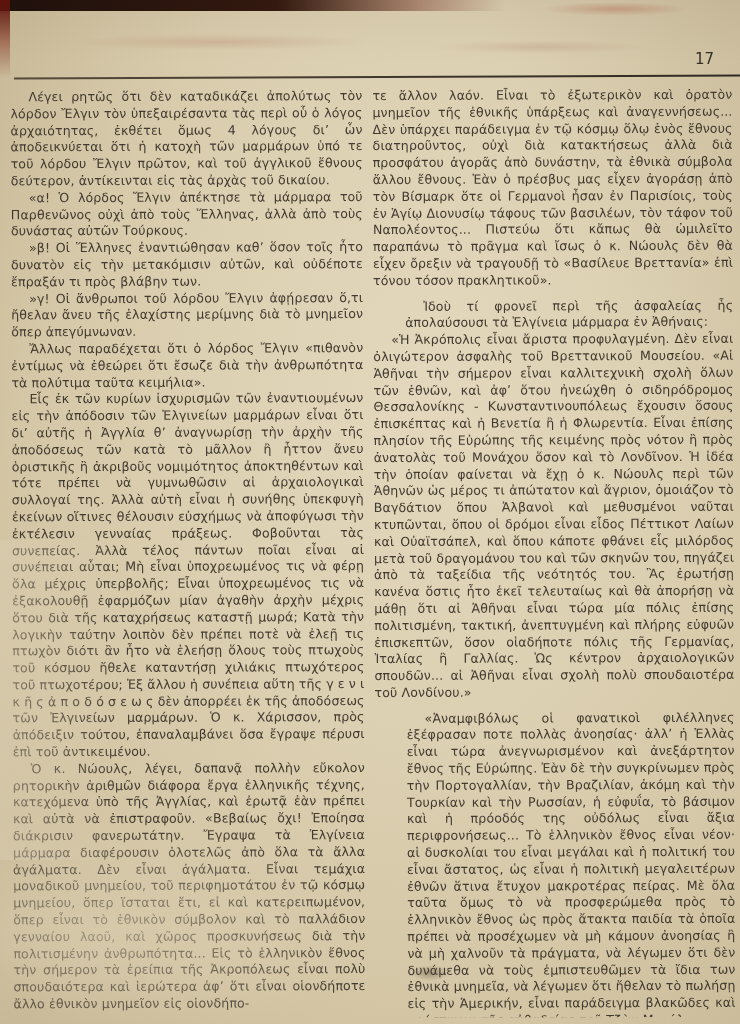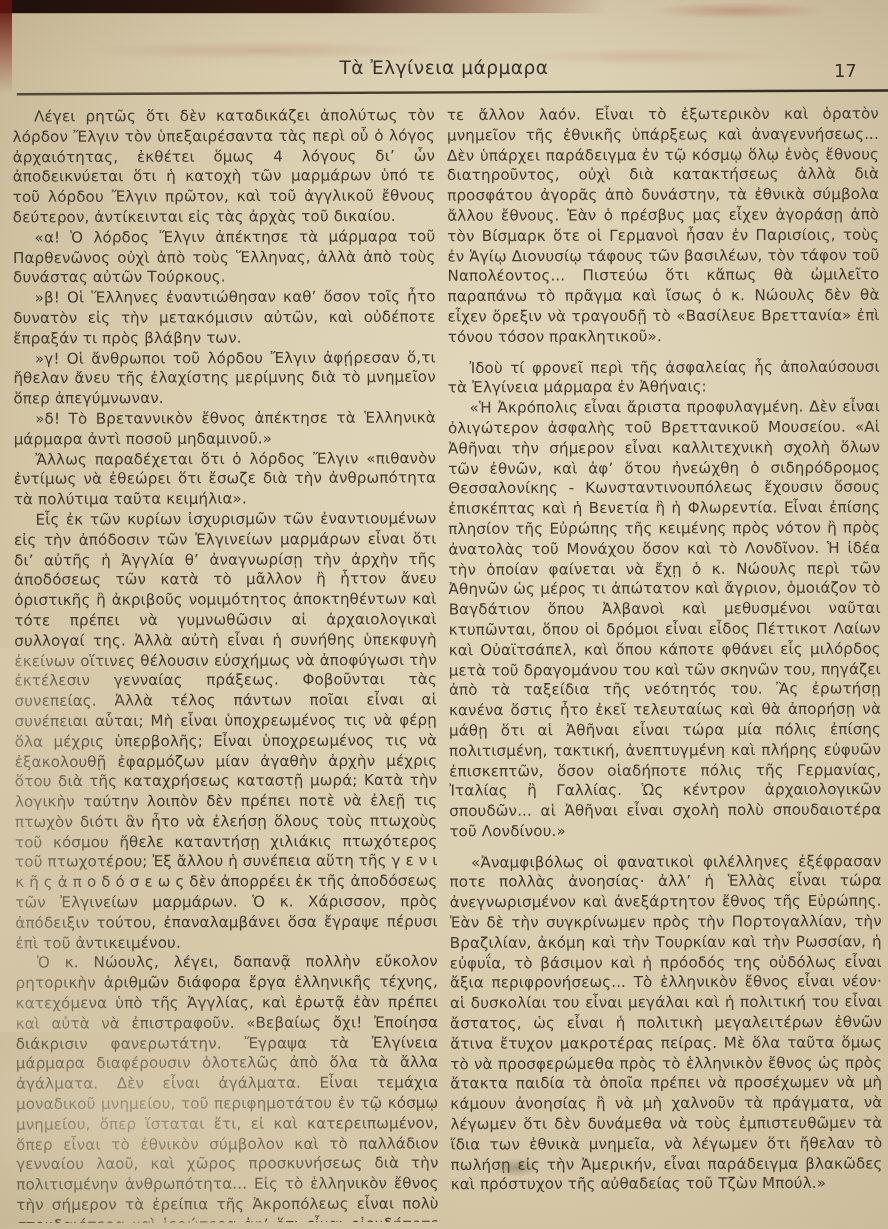--- a/index.html
+++ b/index.html
@@ -63,46 +63,44 @@
   .columns{
     position:absolute;top:88px;left:12px;width:722px;bottom:6px;
     display:flex;gap:10px;transform:rotate(-0.2deg);
   }
   .col{font-size:12.6px;line-height:16.8px;text-align:justify;color:#413a2f;
        letter-spacing:0.1px;overflow:hidden;}
   .col-left{width:352px;}
   .col-right{flex:1;}
   .col p{margin:0;}
   .col p.indent{text-indent:18px;}
-  .col p.gap{margin-top:9px;}
+  .col p.gap{margin-top:9px;margin-left:32px;}
 </style>
 </head>
 <body>
 
 <div class="page">
   <div class="grain"></div>
 
   <div class="top-band"></div>
   <div class="left-strip"></div>
   <div class="smudge s1"></div>
   <div class="smudge s2"></div>
   <div class="smudge s3"></div>
   <div class="smudge s4"></div>
 
-  <div class="header-title">Τὰ Ἐλγίνεια μάρμαρα</div>
   <div class="page-number">17</div>
   <div class="header-rule"></div>
 
   <div class="columns">
     <div class="col col-left">
       <p class="indent">Λέγει ρητῶς ὅτι δὲν καταδικάζει ἀπολύτως τὸν λόρδον Ἔλγιν τὸν ὑπεξαιρέσαντα τὰς περὶ οὗ ὁ λόγος ἀρχαιότητας, ἐκθέτει ὅμως 4 λόγους δι’ ὧν ἀποδεικνύεται ὅτι ἡ κατοχὴ τῶν μαρμάρων ὑπό τε τοῦ λόρδου Ἔλγιν πρῶτον, καὶ τοῦ ἀγγλικοῦ ἔθνους δεύτερον, ἀντίκεινται εἰς τὰς ἀρχὰς τοῦ δικαίου.</p>
       <p class="indent">«α! Ὁ λόρδος Ἔλγιν ἀπέκτησε τὰ μάρμαρα τοῦ Παρθενῶνος οὐχὶ ἀπὸ τοὺς Ἕλληνας, ἀλλὰ ἀπὸ τοὺς δυνάστας αὐτῶν Τούρκους.</p>
       <p class="indent">»β! Οἱ Ἕλληνες ἐναντιώθησαν καθ’ ὅσον τοῖς ἦτο δυνατὸν εἰς τὴν μετακόμισιν αὐτῶν, καὶ οὐδέποτε ἔπραξάν τι πρὸς βλάβην των.</p>
       <p class="indent">»γ! Οἱ ἄνθρωποι τοῦ λόρδου Ἔλγιν ἀφῄρεσαν ὅ,τι ἤθελαν ἄνευ τῆς ἐλαχίστης μερίμνης διὰ τὸ μνημεῖον ὅπερ ἀπεγύμνωναν.</p>
-      <p class="indent">»δ! Τὸ Βρεταννικὸν ἔθνος ἀπέκτησε τὰ Ἑλληνικὰ μάρμαρα ἀντὶ ποσοῦ μηδαμινοῦ.»</p>
       <p class="indent">Ἄλλως παραδέχεται ὅτι ὁ λόρδος Ἔλγιν «πιθανὸν ἐντίμως νὰ ἐθεώρει ὅτι ἔσωζε διὰ τὴν ἀνθρωπότητα τὰ πολύτιμα ταῦτα κειμήλια».</p>
       <p class="indent">Εἷς ἐκ τῶν κυρίων ἰσχυρισμῶν τῶν ἐναντιουμένων εἰς τὴν ἀπόδοσιν τῶν Ἐλγινείων μαρμάρων εἶναι ὅτι δι’ αὐτῆς ἡ Ἀγγλία θ’ ἀναγνωρίσῃ τὴν ἀρχὴν τῆς ἀποδόσεως τῶν κατὰ τὸ μᾶλλον ἢ ἧττον ἄνευ ὁριστικῆς ἢ ἀκριβοῦς νομιμότητος ἀποκτηθέντων καὶ τότε πρέπει νὰ γυμνωθῶσιν αἱ ἀρχαιολογικαὶ συλλογαί της. Ἀλλὰ αὐτὴ εἶναι ἡ συνήθης ὑπεκφυγὴ ἐκείνων οἵτινες θέλουσιν εὐσχήμως νὰ ἀποφύγωσι τὴν ἐκτέλεσιν γενναίας πράξεως. Φοβοῦνται τὰς συνεπείας. Ἀλλὰ τέλος πάντων ποῖαι εἶναι αἱ συνέπειαι αὗται; Μὴ εἶναι ὑποχρεωμένος τις νὰ φέρῃ ὅλα μέχρις ὑπερβολῆς; Εἶναι ὑποχρεωμένος τις νὰ ἐξακολουθῇ ἐφαρμόζων μίαν ἀγαθὴν ἀρχὴν μέχρις ὅτου διὰ τῆς καταχρήσεως καταστῇ μωρά; Κατὰ τὴν λογικὴν ταύτην λοιπὸν δὲν πρέπει ποτὲ νὰ ἐλεῇ τις πτωχὸν διότι ἂν ἦτο νὰ ἐλεήσῃ ὅλους τοὺς πτωχοὺς τοῦ κόσμου ἤθελε καταντήσῃ χιλιάκις πτωχότερος τοῦ πτωχοτέρου; Ἐξ ἄλλου ἡ συνέπεια αὕτη τῆς γ ε ν ι κ ῆ ς  ἀ π ο δ ό σ ε ω ς  δὲν ἀπορρέει ἐκ τῆς ἀποδόσεως τῶν Ἐλγινείων μαρμάρων. Ὁ κ. Χάρισσον, πρὸς ἀπόδειξιν τούτου, ἐπαναλαμβάνει ὅσα ἔγραψε πέρυσι ἐπὶ τοῦ ἀντικειμένου.</p>
       <p class="indent">Ὁ κ. Νώουλς, λέγει, δαπανᾷ πολλὴν εὔκολον ρητορικὴν ἀριθμῶν διάφορα ἔργα ἑλληνικῆς τέχνης, κατεχόμενα ὑπὸ τῆς Ἀγγλίας, καὶ ἐρωτᾷ ἐὰν πρέπει καὶ αὐτὰ νὰ ἐπιστραφοῦν. «Βεβαίως ὄχι! Ἐποίησα διάκρισιν φανερωτάτην. Ἔγραψα τὰ Ἐλγίνεια μάρμαρα διαφέρουσιν ὁλοτελῶς ἀπὸ ὅλα τὰ ἄλλα ἀγάλματα. Δὲν εἶναι ἀγάλματα. Εἶναι τεμάχια μοναδικοῦ μνημείου, τοῦ περιφημοτάτου ἐν τῷ κόσμῳ μνημείου, ὅπερ ἵσταται ἔτι, εἰ καὶ κατερειπωμένον, ὅπερ εἶναι τὸ ἐθνικὸν σύμβολον καὶ τὸ παλλάδιον γενναίου λαοῦ, καὶ χῶρος προσκυνήσεως διὰ τὴν πολιτισμένην ἀνθρωπότητα... Εἰς τὸ ἑλληνικὸν ἔθνος τὴν σήμερον τὰ ἐρείπια τῆς Ἀκροπόλεως εἶναι πολὺ σπουδαιότερα καὶ ἱερώτερα ἀφ’ ὅτι εἶναι οἱονδήποτε ἄλλο ἐθνικὸν μνημεῖον εἰς οἱονδήπο-</p>
     </div>
     <div class="col col-right">
       <p>τε ἄλλον λαόν. Εἶναι τὸ ἐξωτερικὸν καὶ ὁρατὸν μνημεῖον τῆς ἐθνικῆς ὑπάρξεως καὶ ἀναγεννήσεως... Δὲν ὑπάρχει παράδειγμα ἐν τῷ κόσμῳ ὅλῳ ἑνὸς ἔθνους διατηροῦντος, οὐχὶ διὰ κατακτήσεως ἀλλὰ διὰ προσφάτου ἀγορᾶς ἀπὸ δυνάστην, τὰ ἐθνικὰ σύμβολα ἄλλου ἔθνους. Ἐὰν ὁ πρέσβυς μας εἶχεν ἀγοράσῃ ἀπὸ τὸν Βίσμαρκ ὅτε οἱ Γερμανοὶ ἦσαν ἐν Παρισίοις, τοὺς ἐν Ἁγίῳ Διονυσίῳ τάφους τῶν βασιλέων, τὸν τάφον τοῦ Ναπολέοντος... Πιστεύω ὅτι κἄπως θὰ ὠμιλεῖτο παραπάνω τὸ πρᾶγμα καὶ ἴσως ὁ κ. Νώουλς δὲν θὰ εἶχεν ὄρεξιν νὰ τραγουδῇ τὸ «Βασίλευε Βρεττανία» ἐπὶ τόνου τόσον πρακλητικοῦ».</p>
       <p class="indent gap">Ἰδοὺ τί φρονεῖ περὶ τῆς ἀσφαλείας ἧς ἀπολαύσουσι τὰ Ἐλγίνεια μάρμαρα ἐν Ἀθήναις:</p>
       <p class="indent">«Ἡ Ἀκρόπολις εἶναι ἄριστα προφυλαγμένη. Δὲν εἶναι ὀλιγώτερον ἀσφαλὴς τοῦ Βρεττανικοῦ Μουσείου. «Αἱ Ἀθῆναι τὴν σήμερον εἶναι καλλιτεχνικὴ σχολὴ ὅλων τῶν ἐθνῶν, καὶ ἀφ’ ὅτου ἠνεώχθη ὁ σιδηρόδρομος Θεσσαλονίκης - Κωνσταντινουπόλεως ἔχουσιν ὅσους ἐπισκέπτας καὶ ἡ Βενετία ἢ ἡ Φλωρεντία. Εἶναι ἐπίσης πλησίον τῆς Εὐρώπης τῆς κειμένης πρὸς νότον ἢ πρὸς ἀνατολὰς τοῦ Μονάχου ὅσον καὶ τὸ Λονδῖνον. Ἡ ἰδέα τὴν ὁποίαν φαίνεται νὰ ἔχῃ ὁ κ. Νώουλς περὶ τῶν Ἀθηνῶν ὡς μέρος τι ἀπώτατον καὶ ἄγριον, ὁμοιάζον τὸ Βαγδάτιον ὅπου Ἀλβανοὶ καὶ μεθυσμένοι ναῦται κτυπῶνται, ὅπου οἱ δρόμοι εἶναι εἶδος Πέττικοτ Λαίων καὶ Οὐαϊτσάπελ, καὶ ὅπου κάποτε φθάνει εἷς μιλόρδος μετὰ τοῦ δραγομάνου του καὶ τῶν σκηνῶν του, πηγάζει ἀπὸ τὰ ταξείδια τῆς νεότητός του. Ἂς ἐρωτήσῃ κανένα ὅστις ἦτο ἐκεῖ τελευταίως καὶ θὰ ἀπορήσῃ νὰ μάθῃ ὅτι αἱ Ἀθῆναι εἶναι τώρα μία πόλις ἐπίσης πολιτισμένη, τακτική, ἀνεπτυγμένη καὶ πλήρης εὐφυῶν ἐπισκεπτῶν, ὅσον οἱαδήποτε πόλις τῆς Γερμανίας, Ἰταλίας ἢ Γαλλίας. Ὡς κέντρον ἀρχαιολογικῶν σπουδῶν... αἱ Ἀθῆναι εἶναι σχολὴ πολὺ σπουδαιοτέρα τοῦ Λονδίνου.»</p>
       <p class="indent gap">«Ἀναμφιβόλως οἱ φανατικοὶ φιλέλληνες ἐξέφρασαν ποτε πολλὰς ἀνοησίας· ἀλλ’ ἡ Ἑλλὰς εἶναι τώρα ἀνεγνωρισμένον καὶ ἀνεξάρτητον ἔθνος τῆς Εὐρώπης. Ἐὰν δὲ τὴν συγκρίνωμεν πρὸς τὴν Πορτογαλλίαν, τὴν Βραζιλίαν, ἀκόμη καὶ τὴν Τουρκίαν καὶ τὴν Ρωσσίαν, ἡ εὐφυΐα, τὸ βάσιμον καὶ ἡ πρόοδός της οὐδόλως εἶναι ἄξια περιφρονήσεως... Τὸ ἑλληνικὸν ἔθνος εἶναι νέον· αἱ δυσκολίαι του εἶναι μεγάλαι καὶ ἡ πολιτική του εἶναι ἄστατος, ὡς εἶναι ἡ πολιτικὴ μεγαλειτέρων ἐθνῶν ἅτινα ἔτυχον μακροτέρας πείρας. Μὲ ὅλα ταῦτα ὅμως τὸ νὰ προσφερώμεθα πρὸς τὸ ἑλληνικὸν ἔθνος ὡς πρὸς ἄτακτα παιδία τὰ ὁποῖα πρέπει νὰ προσέχωμεν νὰ μὴ κάμουν ἀνοησίας ἢ νὰ μὴ χαλνοῦν τὰ πράγματα, νὰ λέγωμεν ὅτι δὲν δυνάμεθα νὰ τοὺς ἐμπιστευθῶμεν τὰ ἴδια των ἐθνικὰ μνημεῖα, νὰ λέγωμεν ὅτι ἤθελαν τὸ πωλήσῃ εἰς τὴν Ἀμερικήν, εἶναι παράδειγμα βλακῶδες καὶ πρόστυχον τῆς αὐθαδείας τοῦ Τζὼν Μπούλ.»</p>
     </div>

